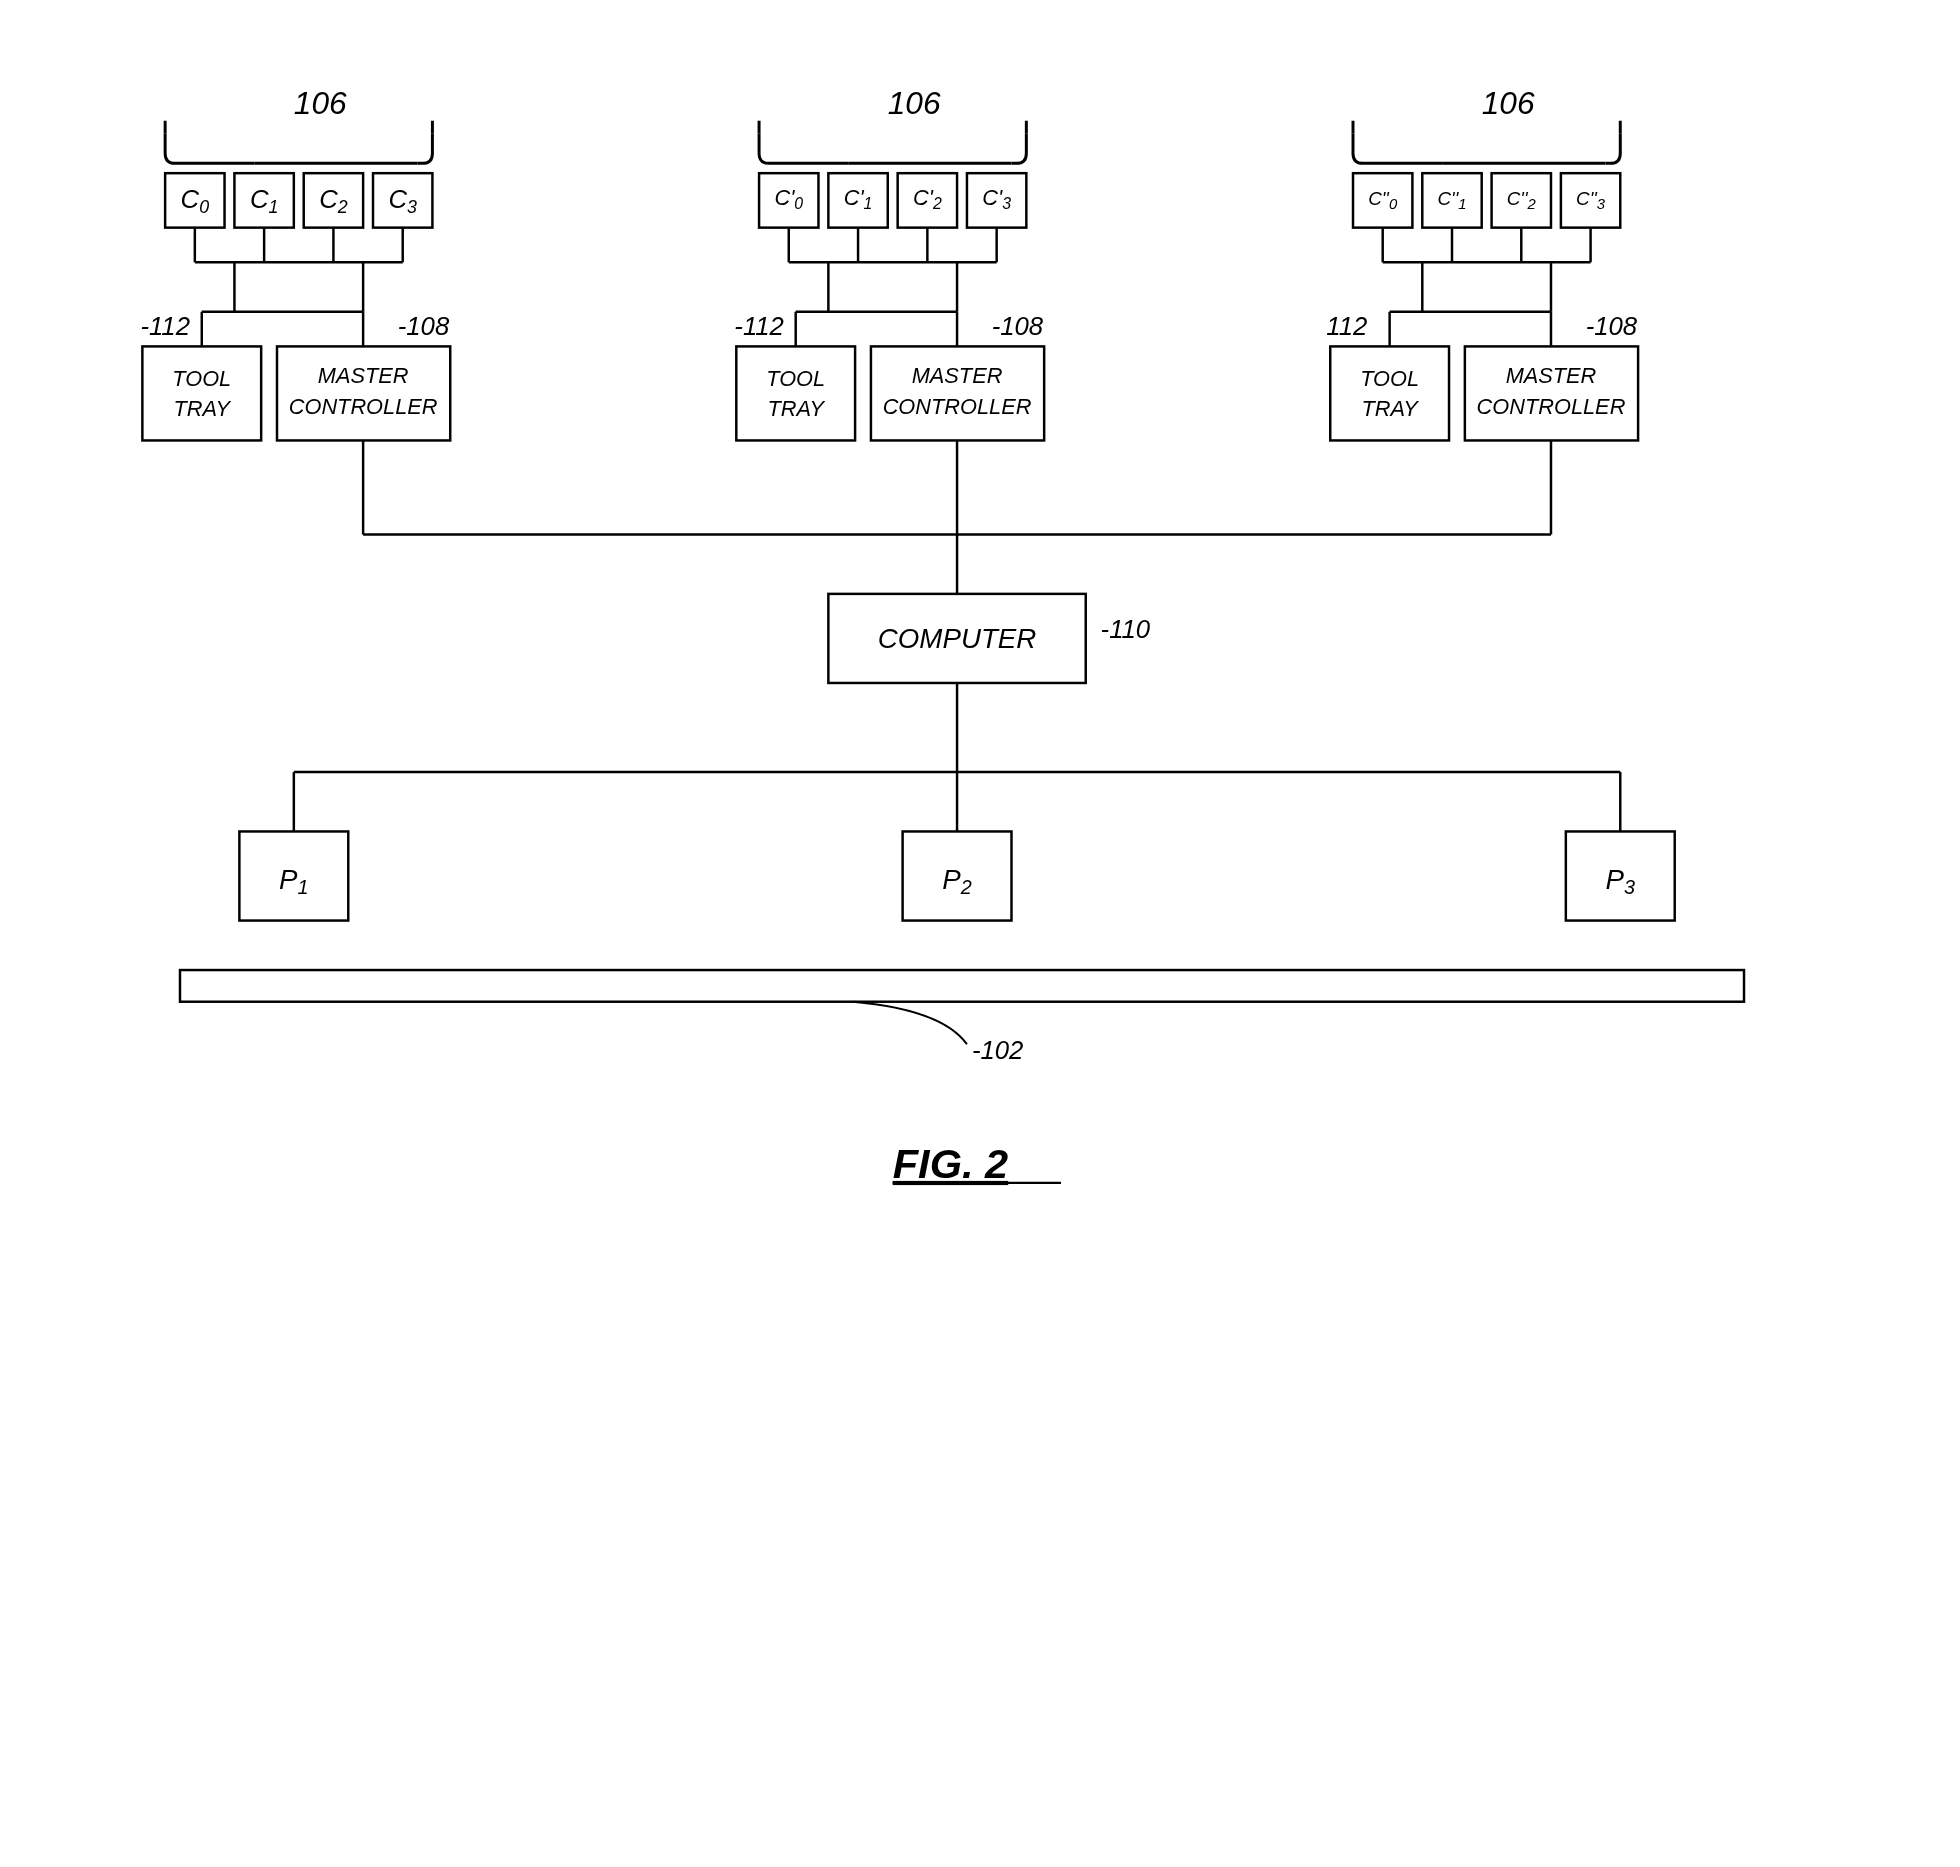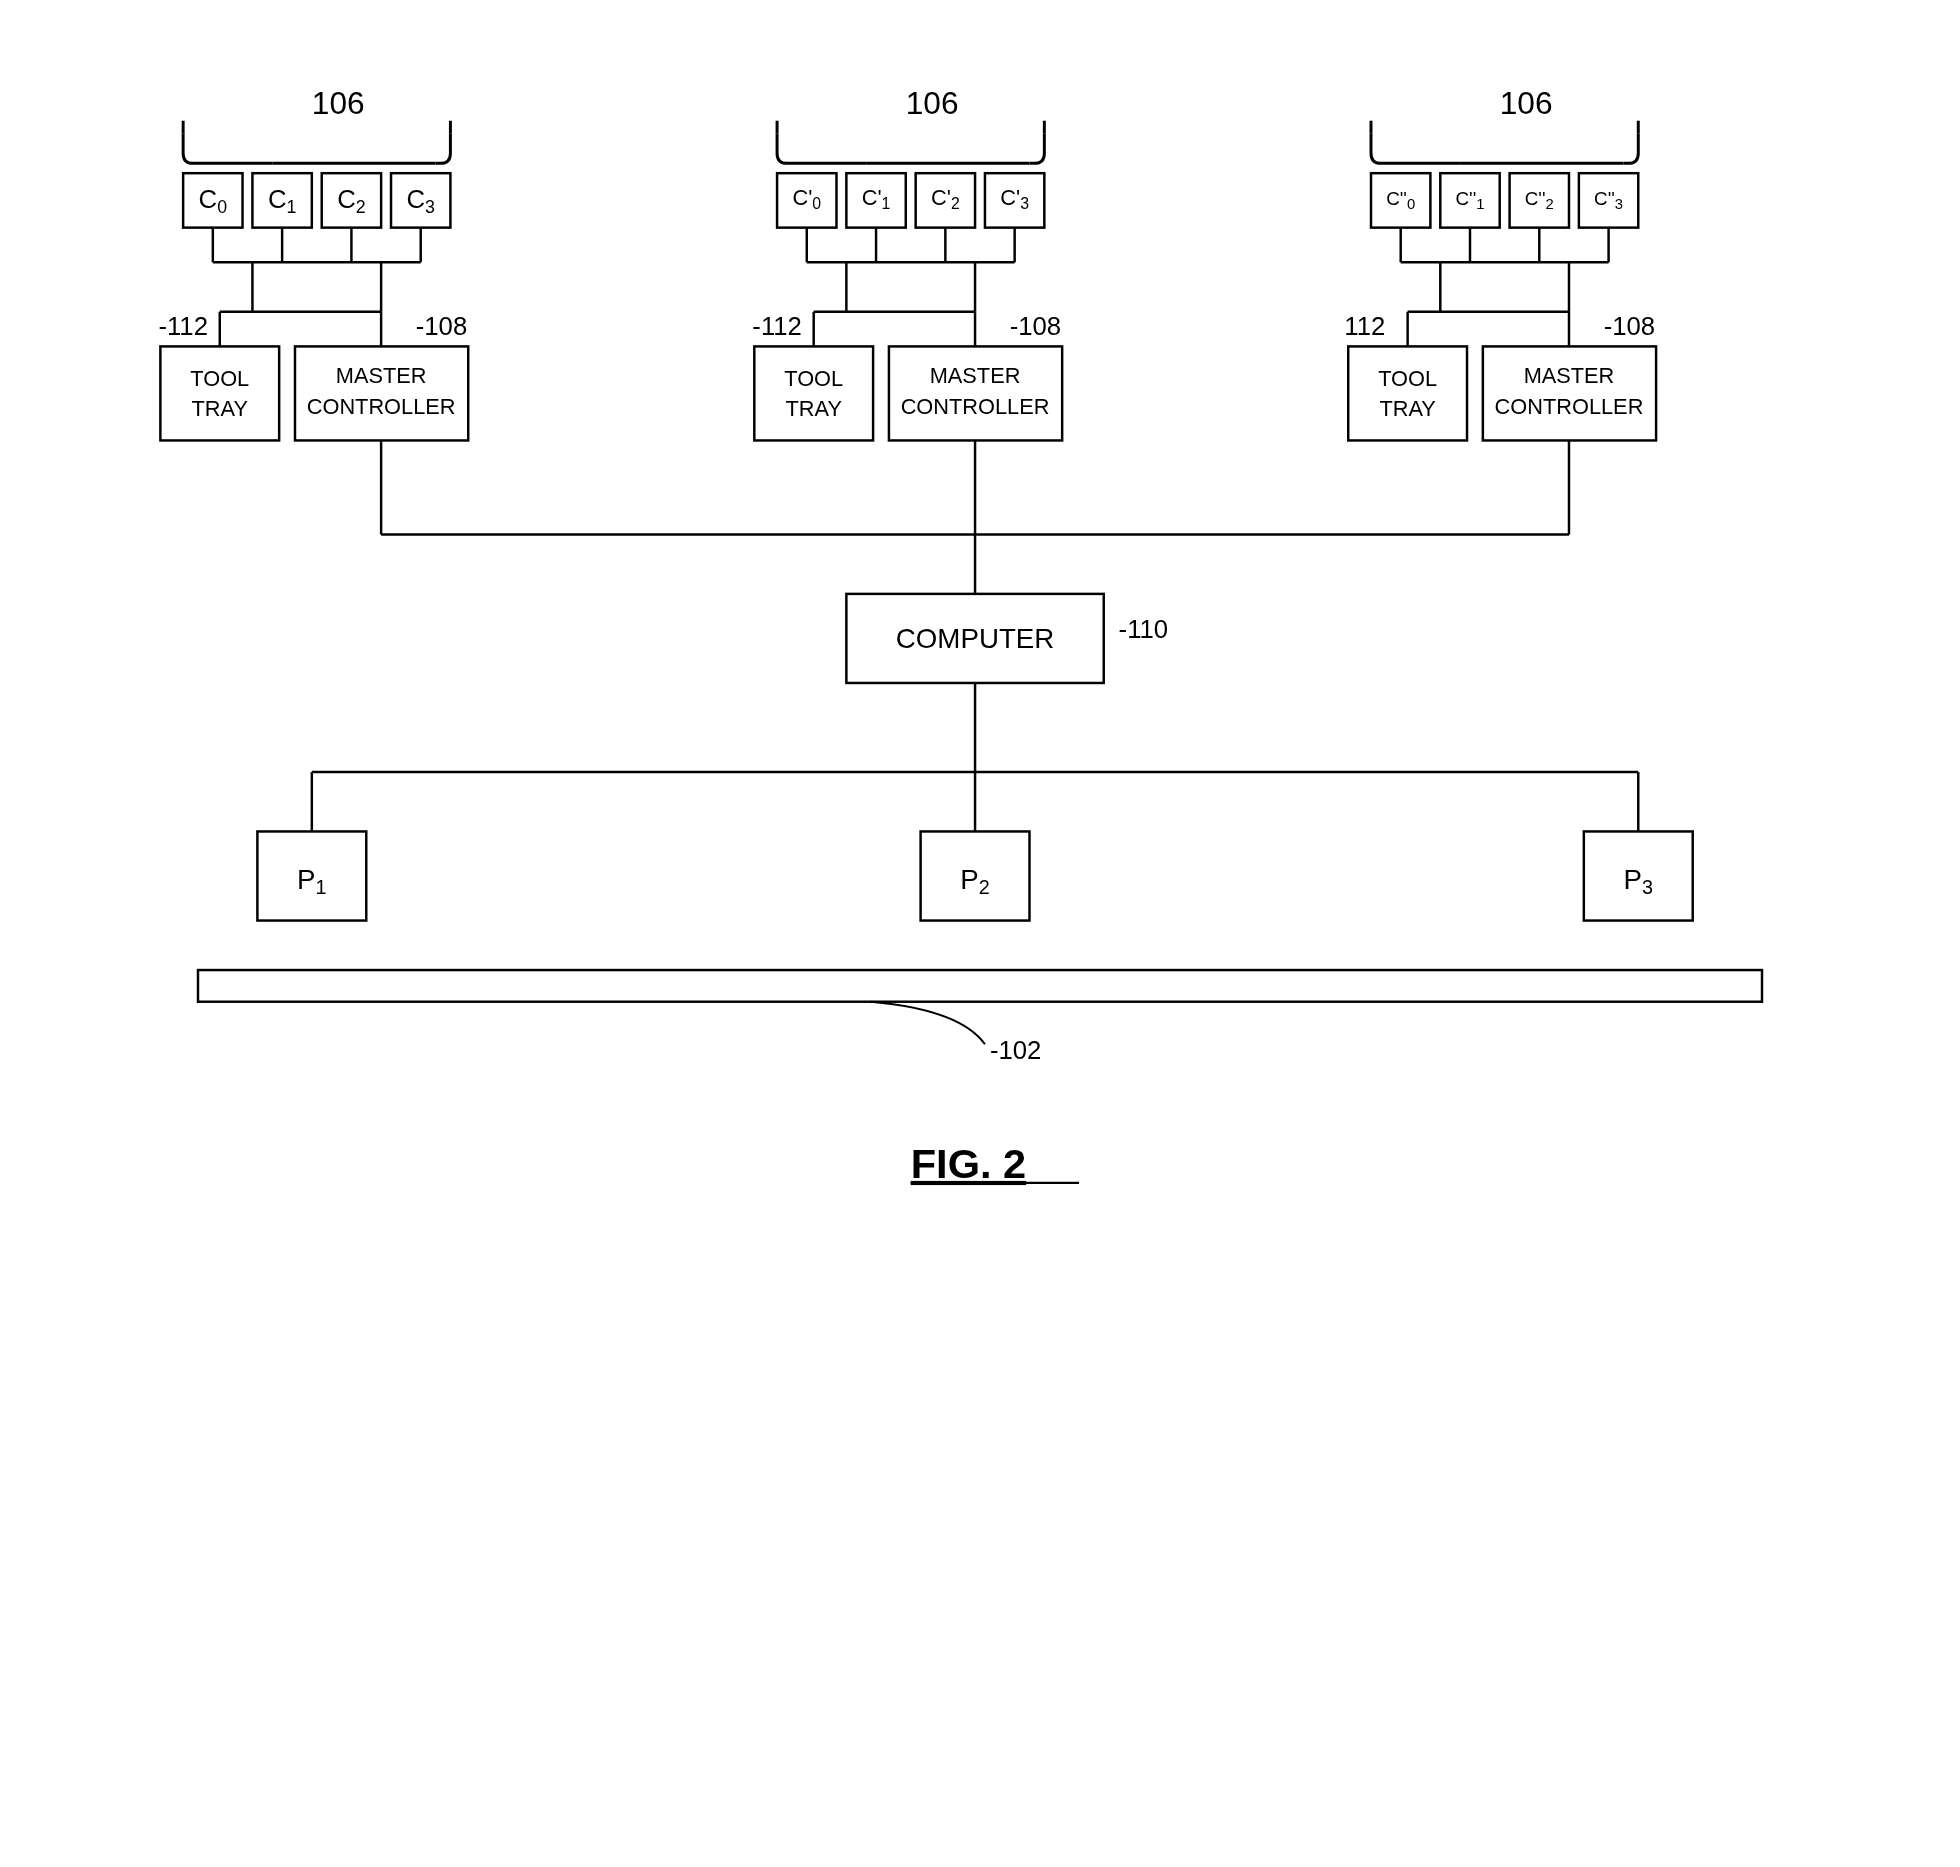--- a/index.html
+++ b/index.html
@@ -8,23 +8,24 @@
       width: 1960px;
       height: 1867px;
       font-family: Arial, sans-serif;
       position: relative;
       overflow: hidden;
     }
 
     .diagram-container {
       position: absolute;
       top: 59px;
-      left: 99px;
+      left: 81px;
       width: 1762px;
       height: 1733px;
+      font-style: italic;
     }
 
     
     svg {
       width: 100%;
       height: 100%;
     }
   </style>
 </head>
 <body>

